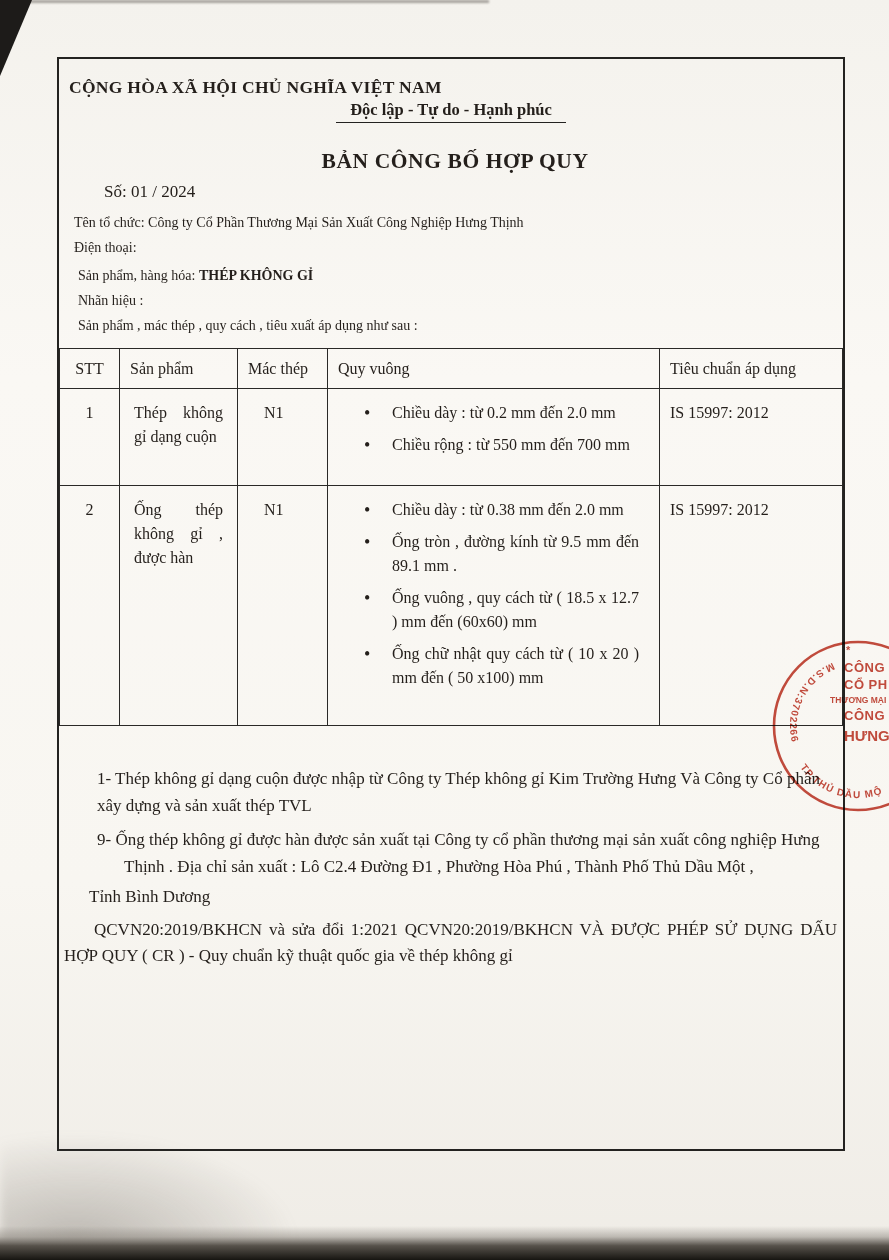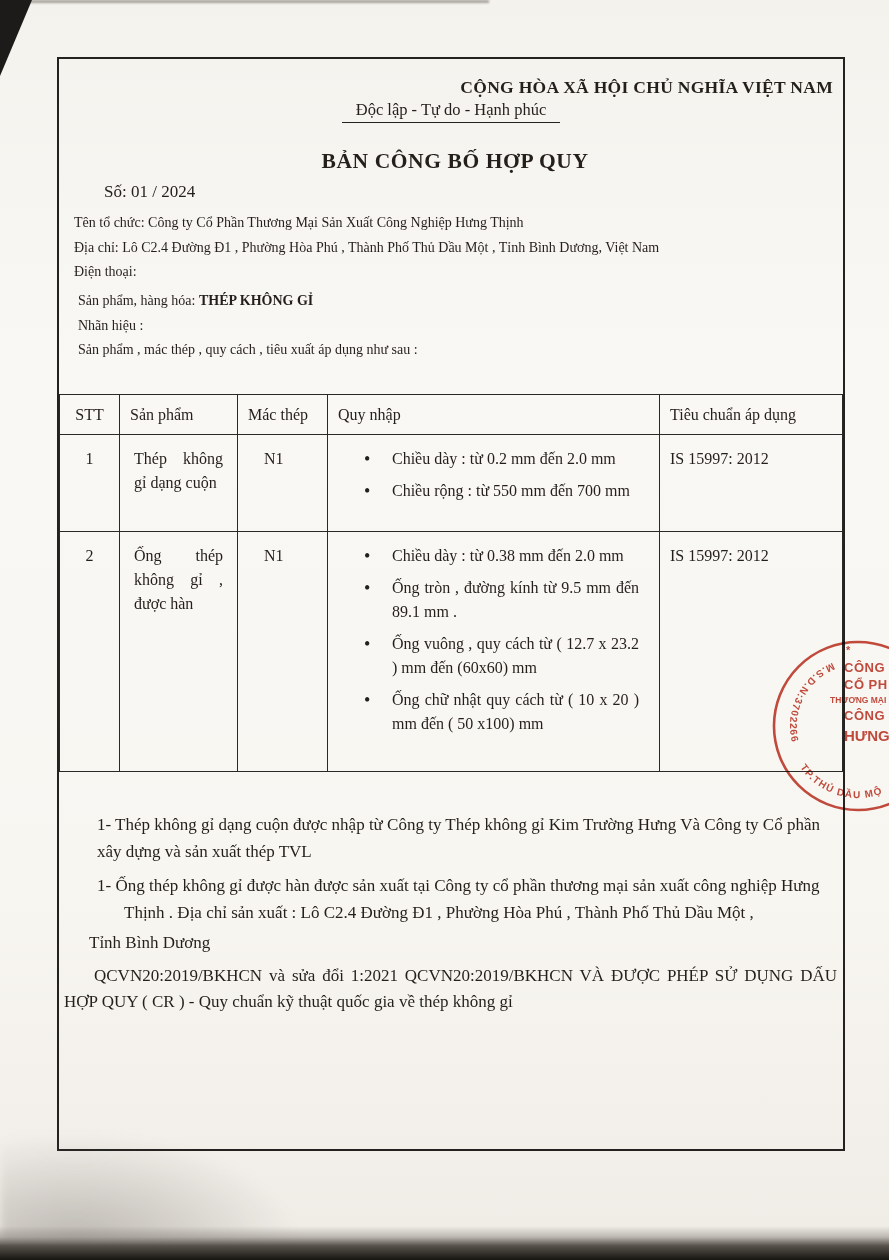--- a/index.html
+++ b/index.html
@@ -7,34 +7,34 @@
     width:889px;height:1260px;position:relative;overflow:hidden;
     background:linear-gradient(180deg,#f4f2ed 0%,#faf8f4 30%,#f8f6f1 70%,#efece6 100%);
     font-family:"Liberation Serif","DejaVu Serif",serif;
     color:#241f1b;
   }
   .page{position:absolute;inset:0;}
   .frame{
     position:absolute;left:57px;top:57px;width:788px;height:1094px;
     border:2px solid #232220;box-sizing:border-box;
   }
-  .nat-title{margin:18px 10px 0;text-align:right;font-weight:bold;font-size:17.5px;letter-spacing:.3px;}
+  .nat-title{margin:18px 10px 0;text-align:left;font-weight:bold;font-size:17.5px;letter-spacing:.3px;}
   .motto-wrap{margin-top:2px;text-align:center;}
-  .motto{display:inline-block;font-weight:normal;font-size:16.5px;padding:0 14px 2px;border-bottom:1.6px solid #232220;}
+  .motto{display:inline-block;font-weight:bold;font-size:16.5px;padding:0 14px 2px;border-bottom:1.6px solid #232220;}
   .doc-title{margin-top:26px;text-align:center;font-weight:bold;font-size:21.5px;letter-spacing:.6px;margin-left:8px;}
   .doc-number{margin-top:8px;text-align:left;font-size:17px;padding-left:45px;}
   .info{margin-top:10px;font-size:14px;line-height:1.62;}
   .info p{margin:2px 12px 2px 15px;}
   .info p.indent{margin-left:19px;}
   .info p.gap-top{margin-top:6px;}
   .justify{text-align:justify;}
   b{font-weight:bold;}
 
   table.spec-table{
-    margin-top:32px;width:100%;border-collapse:collapse;table-layout:fixed;
+    margin-top:11px;width:100%;border-collapse:collapse;table-layout:fixed;
     font-size:16px;line-height:1.5;
   }
   .spec-table th,.spec-table td{
     border:1.5px solid #2a2927;vertical-align:top;box-sizing:border-box;
     font-weight:normal;text-align:left;
   }
   .spec-table thead th{height:40px;vertical-align:middle;padding:4px 10px;}
   .spec-table thead th.c-stt{text-align:center;padding:4px 2px;}
   .spec-table td{padding:12px 10px 8px;}
   .spec-table tr.row1 td{height:97px;}
@@ -89,41 +89,40 @@
 
     <div class="nat-title">CỘNG HÒA XÃ HỘI CHỦ NGHĨA VIỆT NAM</div>
     <div class="motto-wrap">
       <span class="motto">Độc lập - Tự do - Hạnh phúc</span>
     </div>
     <div class="doc-title">BẢN CÔNG BỐ HỢP QUY</div>
     <div class="doc-number">Số: 01 / 2024</div>
 
     <div class="info">
       <p class="line">Tên tổ chức: Công ty Cổ Phần Thương Mại Sản Xuất Công Nghiệp Hưng Thịnh</p>
-      <p class="line justify">Địa chỉ: Lô C2.4 Đường Đ1 , Phường Hòa Phú , Thành Phố Thủ Dầu Một , Tỉnh Bình Dương, Việt Nam</p>
       <p class="line">Điện thoại:</p>
       <p class="line indent gap-top"><span>Sản phẩm, hàng hóa: </span><b>THÉP KHÔNG GỈ</b></p>
       <p class="line indent">Nhãn hiệu :</p>
       <p class="line indent">Sản phẩm , mác thép , quy cách , tiêu xuất áp dụng như sau :</p>
     </div>
 
     <table class="spec-table">
       <colgroup>
         <col style="width:60px">
           <col style="width:118px">
           <col style="width:90px">
           <col style="width:332px">
           <col>
       </colgroup>
       <thead>
         <tr>
           <th class="c-stt">STT</th>
           <th>Sản phẩm</th>
           <th>Mác thép</th>
-          <th>Quy nhập</th>
+          <th>Quy vuông</th>
           <th>Tiêu chuẩn áp dụng</th>
         </tr>
       </thead>
       <tbody>
         <tr class="row1">
           <td class="c-stt">1</td>
           <td class="c-prod">Thép không gỉ dạng cuộn</td>
           <td class="c-grade">N1</td>
           <td class="c-spec">
             <ul>
@@ -134,32 +133,32 @@
           <td class="c-std">IS 15997: 2012</td>
         </tr>
         <tr class="row2">
           <td class="c-stt">2</td>
           <td class="c-prod">Ống thép không gỉ , được hàn</td>
           <td class="c-grade">N1</td>
           <td class="c-spec">
             <ul>
               <li>Chiều dày : từ 0.38 mm đến 2.0 mm</li>
               <li>Ống tròn , đường kính từ 9.5 mm đến 89.1 mm .</li>
-              <li>Ống vuông , quy cách từ ( 12.7 x 23.2 ) mm đến (60x60) mm</li>
+              <li>Ống vuông , quy cách từ ( 18.5 x 12.7 ) mm đến (60x60) mm</li>
               <li>Ống chữ nhật quy cách từ ( 10 x 20 ) mm đến ( 50 x100) mm</li>
             </ul>
           </td>
           <td class="c-std">IS 15997: 2012</td>
         </tr>
       </tbody>
     </table>
 
     <div class="notes">
       <p class="note first">1-  Thép không gỉ dạng cuộn được nhập từ Công ty Thép không gỉ Kim Trường Hưng Và Công ty Cổ phần xây dựng và sản xuất thép TVL</p>
-      <p class="note hang">1-  Ống thép không gỉ được hàn được sản xuất tại Công ty cổ phần thương mại sản xuất công nghiệp Hưng Thịnh . Địa chỉ sản xuất : Lô C2.4 Đường Đ1 , Phường Hòa Phú , Thành Phố Thủ Dầu Một ,</p>
+      <p class="note hang">9-  Ống thép không gỉ được hàn được sản xuất tại Công ty cổ phần thương mại sản xuất công nghiệp Hưng Thịnh . Địa chỉ sản xuất : Lô C2.4 Đường Đ1 , Phường Hòa Phú , Thành Phố Thủ Dầu Một ,</p>
       <p class="province">Tỉnh Bình Dương</p>
       <p class="regulation">QCVN20:2019/BKHCN và sửa đổi 1:2021 QCVN20:2019/BKHCN VÀ ĐƯỢC PHÉP SỬ DỤNG DẤU HỢP QUY ( CR ) -  Quy chuẩn kỹ thuật quốc gia về thép không gỉ</p>
     </div>
 
   </div>
 
   <svg class="stamp" width="220" height="220" viewBox="0 0 220 220">
     <circle cx="110" cy="110" r="84" fill="none" stroke="#bf392a" stroke-width="2.6"></circle>
     <defs>
       <path id="stamp-arc-left-path" d="M 110,42 A 68,68 0 0 0 42,110 A 68,68 0 0 0 110,178"></path>

